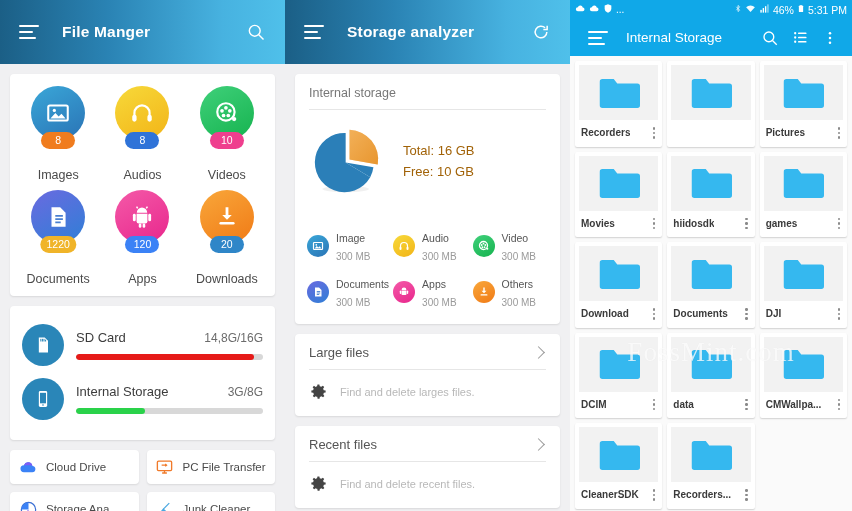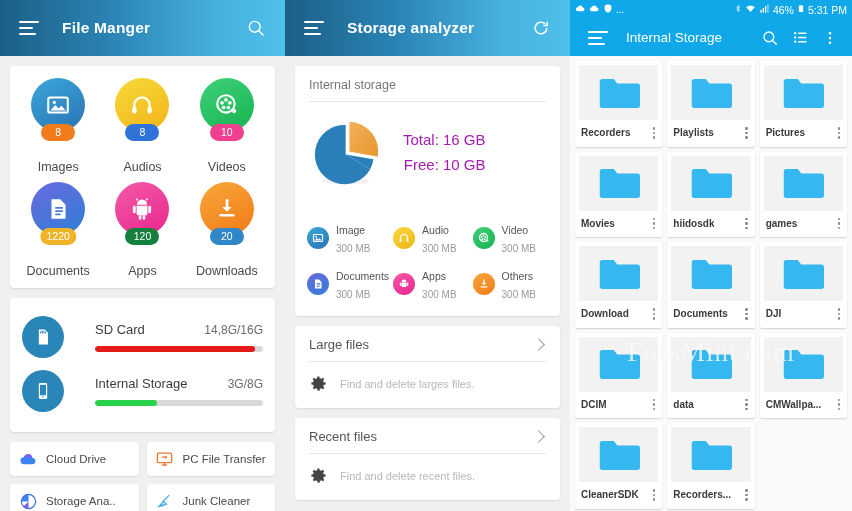--- a/index.html
+++ b/index.html
@@ -12,21 +12,21 @@
   }
   .screens { display: flex; width: 852px; height: 511px; }
 
   
   .panel { position: relative; height: 511px; background: #f0f0f2; overflow: hidden; }
   .panel-1 { width: 285px; }
   .panel-2 { width: 285px; }
   .panel-3 { width: 282px; background:#fafafa; }
 
   .appbar {
-    height: 56px; display: flex; align-items: center; padding: 0 16px;
+    height: 64px; display: flex; align-items: center; padding: 0 16px;
     color: #fff; position: relative;
   }
   .appbar-1 { background: linear-gradient(90deg, #1b5f86 0%, #2a83b4 38%, #47b2e0 78%, #4fc0ea 100%); }
   .appbar-2 { background: linear-gradient(90deg, #1b5f86 0%, #2a83b4 38%, #47b2e0 78%, #4fc0ea 100%); }
   .appbar .title { font-size: 15.5px; font-weight: bold; letter-spacing: .2px; margin-left: 20px; flex: 1; }
   .icon-btn { display:flex; align-items:center; justify-content:center; width: 26px; height: 26px; }
 
   
   .lines { width: 20px; height: 14px; display:flex; flex-direction:column; justify-content:space-between; }
   .lines i { display:block; height:2px; background:#fff; border-radius:1px; }
@@ -57,42 +57,42 @@
   }
   .cat-label { font-size: 12.5px; color:#4a4a4a; margin-top: 16px; }
 
   
   .stor-card { padding: 12px 12px 14px; }
   .stor-row { display:flex; align-items:center; padding: 6px 0; }
   .stor-ico {
     width: 42px; height: 42px; border-radius: 50%; background:#2a86b8;
     display:flex; align-items:center; justify-content:center; flex:none; margin-right: 12px;
   }
-  .stor-body { flex:1;margin-left:19px; }
+  .stor-body { flex:1; }
   .stor-top { display:flex; justify-content:space-between; align-items:baseline; }
   .stor-name { font-size: 13px; color:#3c3c3c; }
   .stor-val { font-size: 12px; color:#6b6b6b; }
   .bar { height: 6px; border-radius: 3px; background:#d8d8d8; margin-top: 9px; overflow:hidden; }
   .bar > span { display:block; height:100%; border-radius:3px; }
 
   
   .tools { display:grid; grid-template-columns: 1fr 1fr; gap: 8px; padding: 0 10px; margin-top: 2px; }
   .tool {
     background:#fff; border-radius:4px; height: 34px;
     display:flex; align-items:center; padding: 0 8px;
     box-shadow: 0 1px 2px rgba(0,0,0,.10); font-size: 11.5px; color:#4a4a4a;
   }
   .tool .tl-ico { width: 20px; height: 20px; margin-right: 8px; display:flex; align-items:center; justify-content:center; flex:none; }
 
   
   .sec-title { font-size: 12.5px; color:#777; padding: 12px 14px 9px; }
   .hr { height:1px; background:#e6e6e6; margin: 0 14px; }
   .pie-row { display:flex; align-items:center; padding: 12px 14px 16px; }
   .pie-wrap { width: 78px; height: 78px; position:relative; flex:none; margin-right: 16px; }
-  .pie-txt { font-size: 15px; color:#a21caf; line-height: 1.65; text-align: right; }
+  .pie-txt { font-size: 13px; color:#a16207; line-height: 1.65; }
 
   .legend { display:grid; grid-template-columns: repeat(3,1fr); gap: 10px 4px; padding: 12px 12px 14px; }
   .lg { display:flex; align-items:center; }
   .lg-ico { width: 22px; height: 22px; border-radius:50%; flex:none; margin-right: 7px;
             display:flex; align-items:center; justify-content:center; }
   .lg-name { font-size: 10.5px; color:#555; line-height:1.25; }
   .lg-size { font-size: 10px; color:#9a9a9a; line-height:1.3; }
 
   .list-head { display:flex; align-items:center; justify-content:space-between; padding: 11px 14px 9px; }
   .list-head .lh-title { font-size: 13px; color:#555; }
@@ -220,21 +220,21 @@
               <svg width="26" height="26" viewBox="0 0 24 24" fill="#fff">
                 <path d="M8 4l-1-1.6M16 4l1-1.6" stroke="#fff" stroke-width="1.4"></path>
                 <path d="M7 9h10v7a2 2 0 0 1-2 2H9a2 2 0 0 1-2-2z"></path>
                 <path d="M7.2 8a4.8 4.8 0 0 1 9.6 0z"></path>
                 <rect x="3.6" y="9" width="2.6" height="7" rx="1.3"></rect>
                 <rect x="17.8" y="9" width="2.6" height="7" rx="1.3"></rect>
                 <rect x="9" y="18" width="2.4" height="4" rx="1.2"></rect>
                 <rect x="12.6" y="18" width="2.4" height="4" rx="1.2"></rect>
               </svg>
             </div>
-            <span class="badge" style="background:#15803d">120</span>
+            <span class="badge" style="background:#3b82f6">120</span>
           </div>
           <div class="cat-label">Apps</div>
         </div>
 
         <div class="cat">
           <div class="cat-ico-wrap">
             <div class="cat-ico" style="background:linear-gradient(150deg,#f9a73a,#f07a16)">
               <svg width="26" height="26" viewBox="0 0 24 24" fill="#fff">
                 <path d="M12 3v8.5M12 14.5l-4.4-4.4h8.8z"></path>
                 <path d="M12 3v9" stroke="#fff" stroke-width="2.6"></path>
@@ -596,28 +596,20 @@
               <i></i>
             </span>
           </div>
       </div>
       <div class="f-card">
         <div class="f-thumb">
             <svg width="42" height="34" viewBox="0 0 48 38">
               <path d="M2 6a3 3 0 0 1 3-3h13l4 5h23a3 3 0 0 1 3 3v22a3 3 0 0 1-3 3H5a3 3 0 0 1-3-3z" fill="#35b8ef"></path>
             </svg>
           </div>
-        <div class="f-foot">
-            <span class="f-name">Playlists</span>
-            <span class="kebab">
-              <i></i>
-              <i></i>
-              <i></i>
-            </span>
-          </div>
       </div>
       <div class="f-card">
         <div class="f-thumb">
             <svg width="42" height="34" viewBox="0 0 48 38">
               <path d="M2 6a3 3 0 0 1 3-3h13l4 5h23a3 3 0 0 1 3 3v22a3 3 0 0 1-3 3H5a3 3 0 0 1-3-3z" fill="#35b8ef"></path>
             </svg>
           </div>
         <div class="f-foot">
             <span class="f-name">Pictures</span>
             <span class="kebab">

